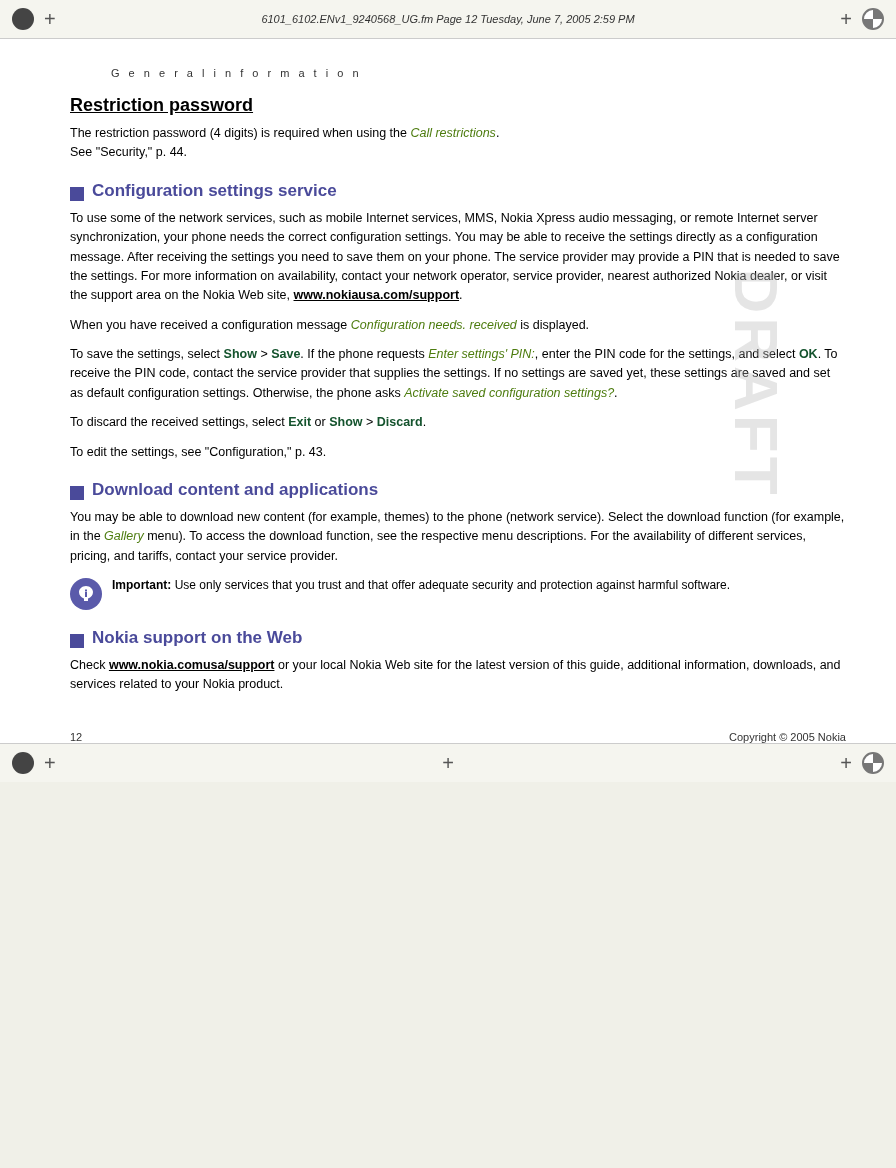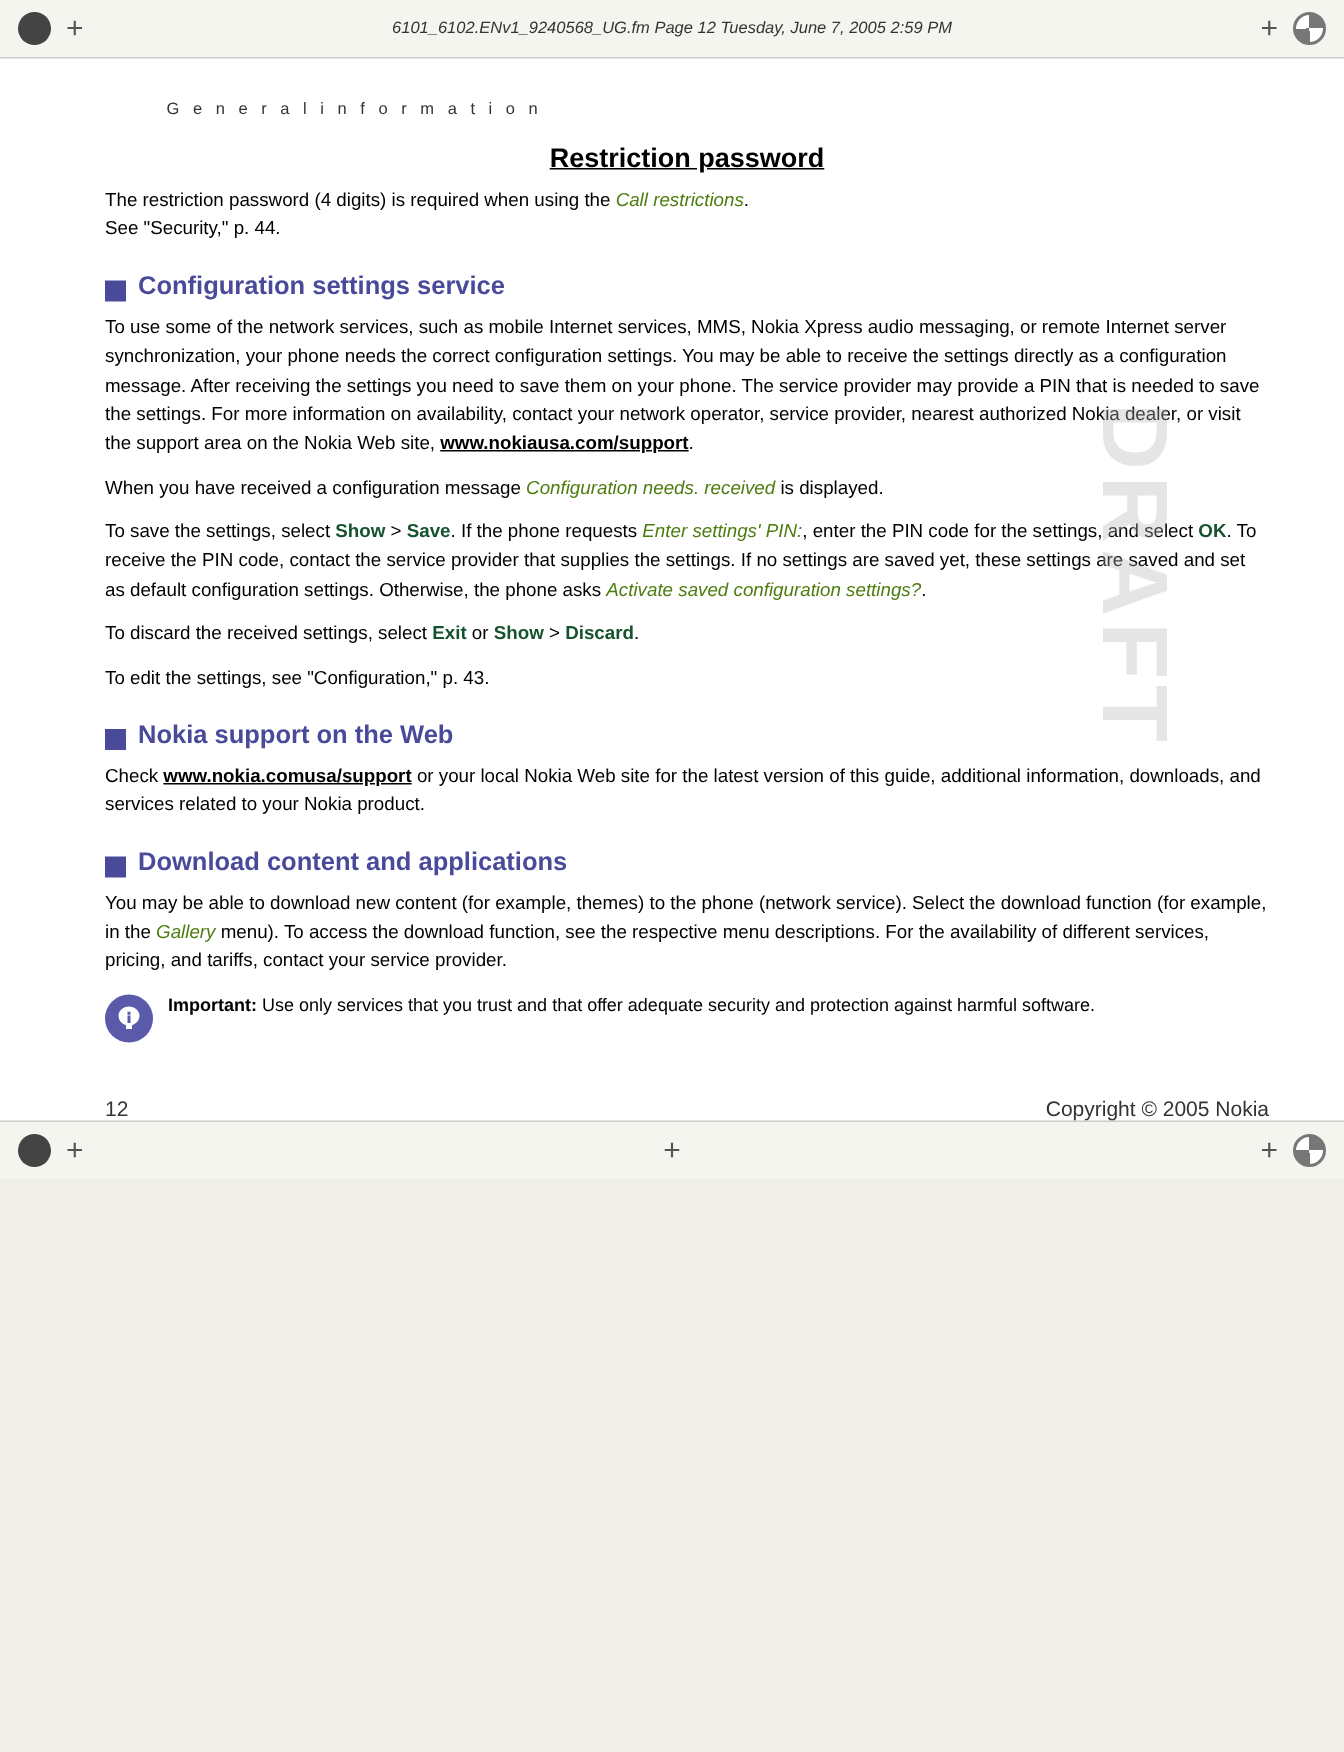--- a/index.html
+++ b/index.html
@@ -78,21 +78,20 @@
       margin-left: 41px;
     }
 
     .section-heading-underline {
       font-size: 18px;
       font-weight: bold;
       text-decoration: underline;
       color: #000;
       margin-bottom: 8px;
       font-family: Arial, sans-serif;
-      text-align: center;
     }
 
     .body-text {
       font-size: 12.5px;
       line-height: 1.55;
       color: #000;
       margin-bottom: 10px;
     }
 
     .italic-link {
@@ -158,21 +157,21 @@
 
     .note-text strong {
       font-weight: bold;
     }
 
     
     .footer {
       display: flex;
       justify-content: space-between;
       padding: 6px 50px 0 70px;
-      font-size: 14px;
+      font-size: 11px;
       color: #333;
     }
 
     
     .draft-watermark {
       position: absolute;
       right: 25px;
       top: 45%;
       font-size: 62px;
       font-weight: bold;
@@ -233,30 +232,20 @@
       <p class="body-text">
         <span>When you have received a configuration message </span><span class="italic-link">Configuration needs. received</span><span> is displayed.</span>
       </p>
       <p class="body-text">
         <span>To save the settings, select </span><span class="select-link">Show</span><span> &gt; </span><span class="select-link">Save</span><span>. If the phone requests </span><span class="italic-link">Enter settings' PIN:</span><span>, enter the PIN code for the settings, and select </span><span class="select-link">OK</span><span>. To receive the PIN code, contact the service provider that supplies the settings. If no settings are saved yet, these settings are saved and set as default configuration settings. Otherwise, the phone asks </span><span class="italic-link">Activate saved configuration settings?</span><span>.</span>
       </p>
       <p class="body-text">
         <span>To discard the received settings, select </span><span class="select-link">Exit</span><span> or </span><span class="select-link">Show</span><span> &gt; </span><span class="select-link">Discard</span><span>.</span>
       </p>
       <p class="body-text">To edit the settings, see "Configuration," p. 43.</p>
-    </div>
-
-    <div>
-      <div class="section-heading-square">
-        <div class="section-square"></div>
-        <span class="section-heading-text">Nokia support on the Web</span>
-      </div>
-      <p class="body-text">
-        <span>Check </span><span class="bold-link">www.nokia.comusa/support</span><span> or your local Nokia Web site for the latest version of this guide, additional information, downloads, and services related to your Nokia product.</span>
-      </p>
     </div>
 
     <div>
       <div class="section-heading-square">
         <div class="section-square"></div>
         <span class="section-heading-text">Download content and applications</span>
       </div>
       <p class="body-text">
         <span>You may be able to download new content (for example, themes) to the phone (network service). Select the download function (for example, in the </span><span class="italic-link">Gallery</span><span> menu). To access the download function, see the respective menu descriptions. For the availability of different services, pricing, and tariffs, contact your service provider.</span>
       </p>
@@ -267,20 +256,30 @@
             <rect x="9" y="8" width="2" height="5" fill="#5a5aaa"></rect>
             <rect x="9" y="5.5" width="2" height="2" fill="#5a5aaa"></rect>
           </svg>
         </div>
         <p class="note-text">
           <strong>Important:</strong><span> Use only services that you trust and that offer adequate security and protection against harmful software.</span>
         </p>
       </div>
     </div>
 
+    <div>
+      <div class="section-heading-square">
+        <div class="section-square"></div>
+        <span class="section-heading-text">Nokia support on the Web</span>
+      </div>
+      <p class="body-text">
+        <span>Check </span><span class="bold-link">www.nokia.comusa/support</span><span> or your local Nokia Web site for the latest version of this guide, additional information, downloads, and services related to your Nokia product.</span>
+      </p>
+    </div>
+
   </div>
 
   <div class="footer">
     <span>12</span>
     <span>Copyright © 2005 Nokia</span>
   </div>
 
   <div class="reg-bottom">
     <div class="reg-mark">
       <div class="circle-outer-filled"></div>

